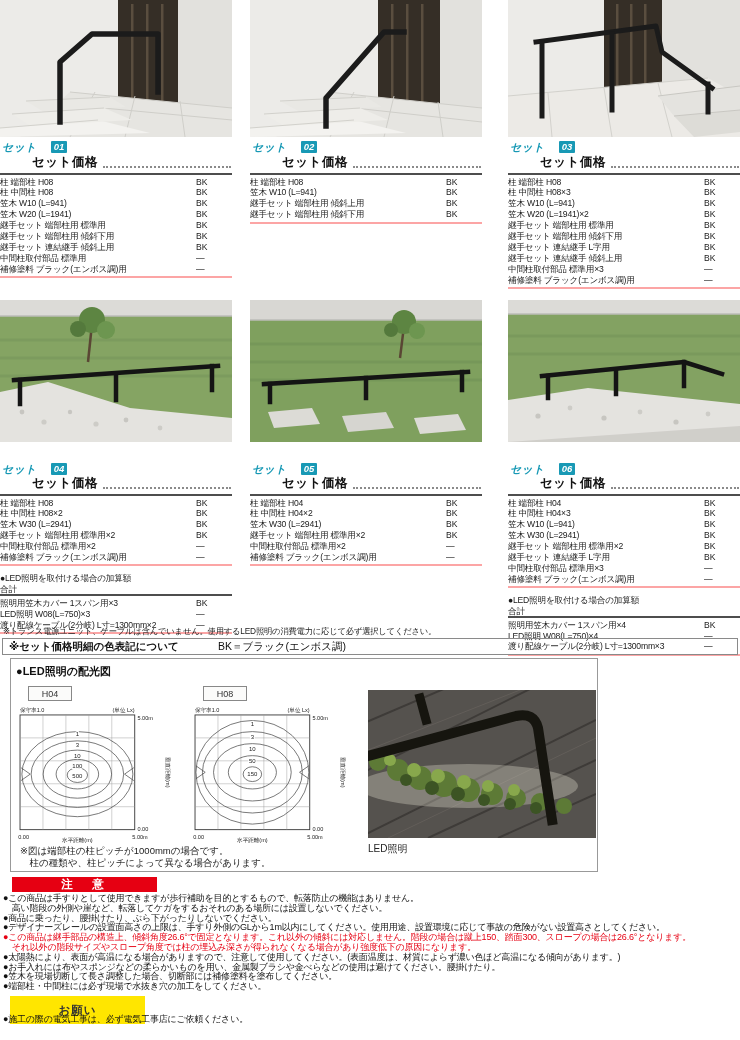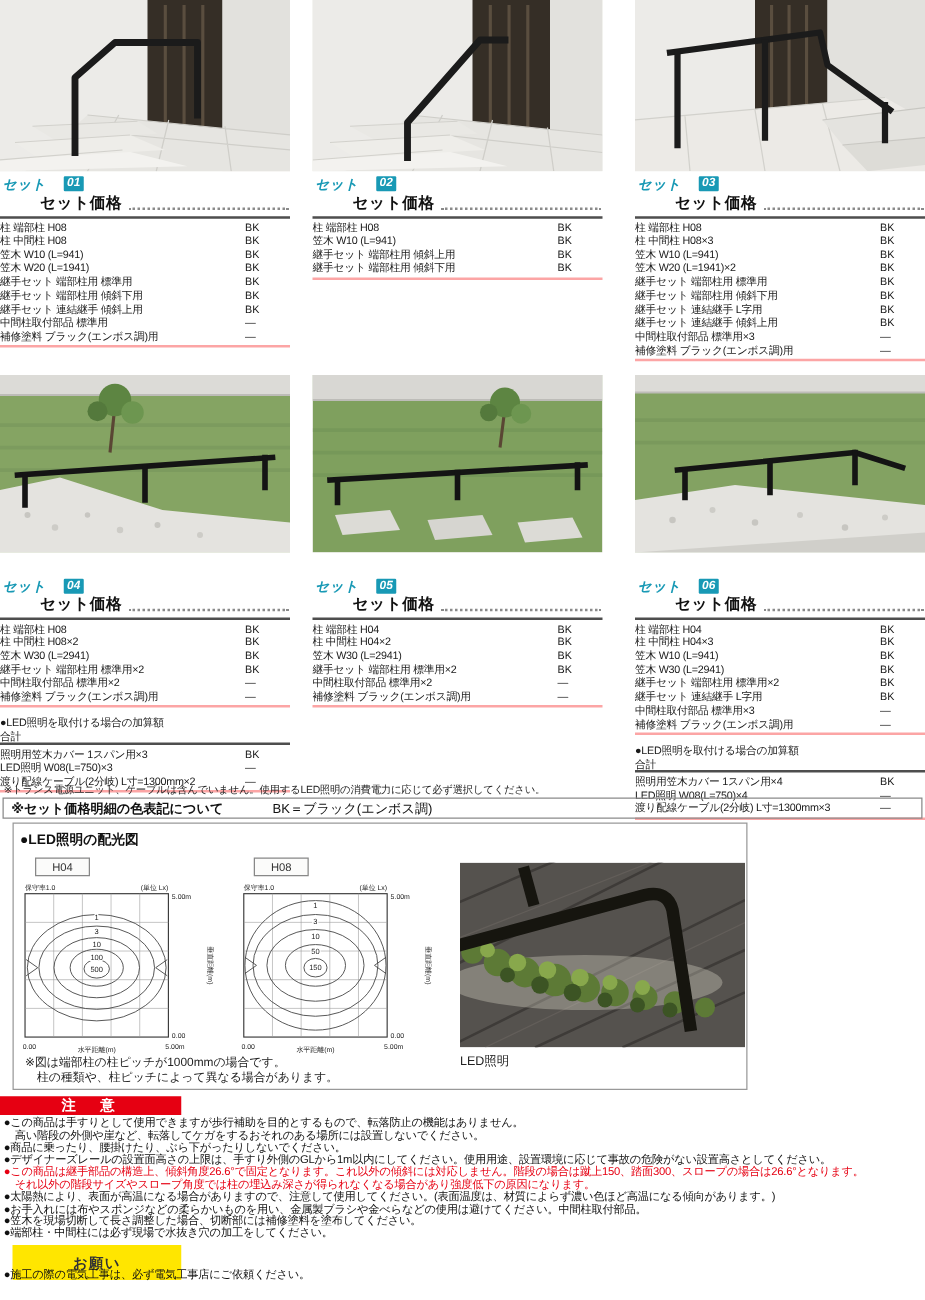--- a/index.html
+++ b/index.html
@@ -44,21 +44,21 @@
   .chart { position:absolute; width:165px; height:148px; }
   .chart text { font-size:6px; fill:#222; }
   .chart .ct-label { font-size:6.5px; paint-order:stroke; stroke:#fff; stroke-width:2.2px; text-anchor:middle; }
   .led-photo { position:absolute; left:368px; top:690px; width:228px; height:148px; overflow:hidden; }
   .led-photo-label { position:absolute; left:368px; top:842px; font-size:10px; color:#222; }
   .led-note { position:absolute; left:20px; top:845px; font-size:9.5px; line-height:11.5px; color:#222; white-space:pre-line; }
 
   
   .band { position:absolute; display:flex; align-items:center; justify-content:center;
           font-weight:bold; font-size:11.5px; letter-spacing:4px; }
-  .red-band { left:0; top:877px; width:145px; height:15px; background:#e60012; color:#fff; }
+  .red-band { left:12px; top:877px; width:145px; height:15px; background:#e60012; color:#fff; }
   .yellow-band { left:10px; top:996px; width:135px; height:28px; background:#ffe600; color:#333; letter-spacing:1px; }
   .c-items { position:absolute; left:3px; top:894px; width:735px; }
   .r-items { position:absolute; left:3px; top:1015px; width:735px; }
   .note-line { font-size:9px; line-height:9.8px; color:#111; white-space:pre-line; letter-spacing:-.2px; }
   .note-line.red { color:#e60012; }
   .note-line:empty { display:none; }
 </style>
 </head>
 <body>
 
@@ -613,21 +613,21 @@
 
   <div class="note-line">●商品に乗ったり、腰掛けたり、ぶら下がったりしないでください。</div>
 
   <div class="note-line">●デザイナーズレールの設置面高さの上限は、手すり外側のGLから1m以内にしてください。使用用途、設置環境に応じて事故の危険がない設置高さとしてください。</div>
 
   <div class="note-line red">●この商品は継手部品の構造上、傾斜角度26.6°で固定となります。これ以外の傾斜には対応しません。階段の場合は蹴上150、踏面300、スロープの場合は26.6°となります。
 　それ以外の階段サイズやスロープ角度では柱の埋込み深さが得られなくなる場合があり強度低下の原因になります。</div>
 
   <div class="note-line">●太陽熱により、表面が高温になる場合がありますので、注意して使用してください。(表面温度は、材質によらず濃い色ほど高温になる傾向があります。)</div>
 
-  <div class="note-line">●お手入れには布やスポンジなどの柔らかいものを用い、金属製ブラシや金べらなどの使用は避けてください。中間柱取付部品。</div>
+  <div class="note-line">●お手入れには布やスポンジなどの柔らかいものを用い、金属製ブラシや金べらなどの使用は避けてください。腰掛けたり。</div>
 
   <div class="note-line">●笠木を現場切断して長さ調整した場合、切断部には補修塗料を塗布してください。</div>
 
   <div class="note-line">●端部柱・中間柱には必ず現場で水抜き穴の加工をしてください。</div>
 </div>
 
   <div class="band yellow-band">お願い</div>
   <div class="r-items">
   <div class="note-line">●施工の際の電気工事は、必ず電気工事店にご依頼ください。</div>
 </div>

